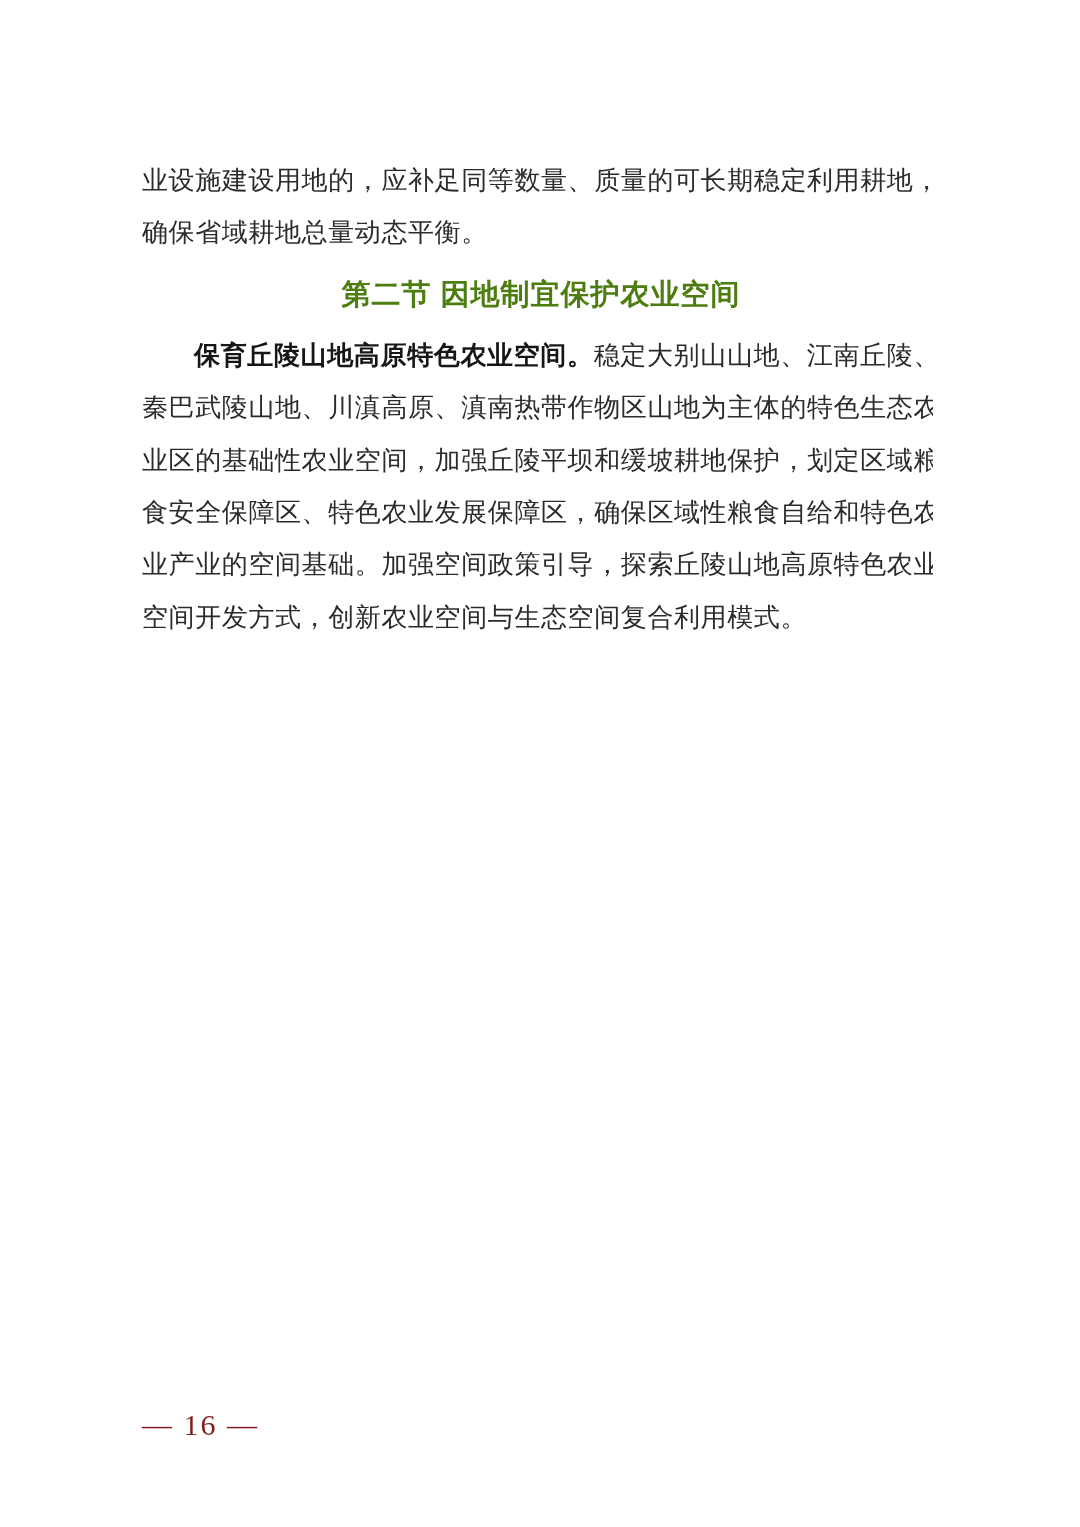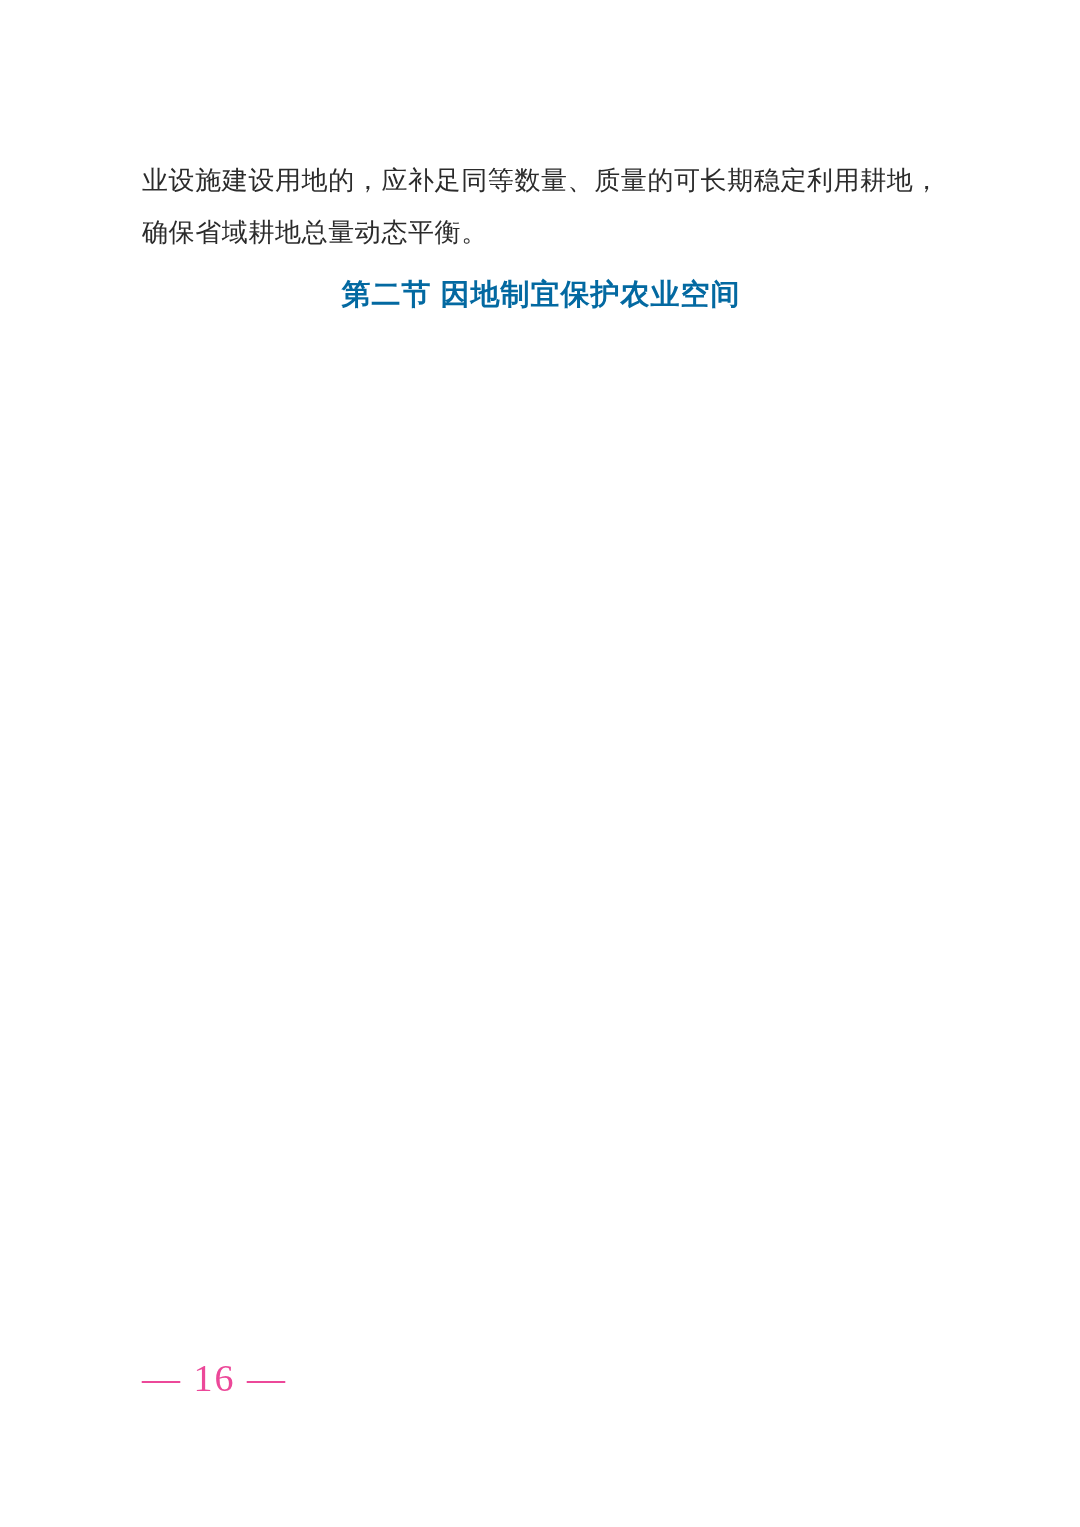--- a/index.html
+++ b/index.html
@@ -39,43 +39,46 @@
     color: #161616;
   }
   h2.section-heading {
     margin: 8px 0 10px 0;
     font-family: "Liberation Sans", "DejaVu Sans", sans-serif;
     font-weight: 700;
     font-size: 29px;
     letter-spacing: 1px;
     line-height: 52px;
     text-align: center;
-    color: #0369a1;
+    color: #4d7c0f;
   }
   .footer {
     position: absolute;
     left: 142px;
-    top: 1356px;
-    font-size: 38px;
+    top: 1408px;
+    font-size: 30px;
     letter-spacing: 2px;
-    color: #ec4899;
+    color: #7f1d1d;
     font-family: "Liberation Serif", "DejaVu Serif", serif;
   }
 </style>
 </head>
 <body>
 
 <div class="page">
   <div class="content">
 
     <p class="body-para">
       <span>业设施建设用地的，应补足同等数量、质量的可长期稳定利用耕地，确保省域耕地总量动态平衡。</span>
     </p>
 
 
     <h2 class="section-heading">第二节 因地制宜保护农业空间</h2>
 
 
+    <p class="body-para indent">
+      <span class="lead">保育丘陵山地高原特色农业空间。</span><span>稳定大别山山地、江南丘陵、秦巴武陵山地、川滇高原、滇南热带作物区山地为主体的特色生态农业区的基础性农业空间，加强丘陵平坝和缓坡耕地保护，划定区域粮食安全保障区、特色农业发展保障区，确保区域性粮食自给和特色农业产业的空间基础。加强空间政策引导，探索丘陵山地高原特色农业空间开发方式，创新农业空间与生态空间复合利用模式。</span>
+    </p>
 
   </div>
 
   <div class="footer">— 16 —</div>
 </div>
 
 </body></html>

